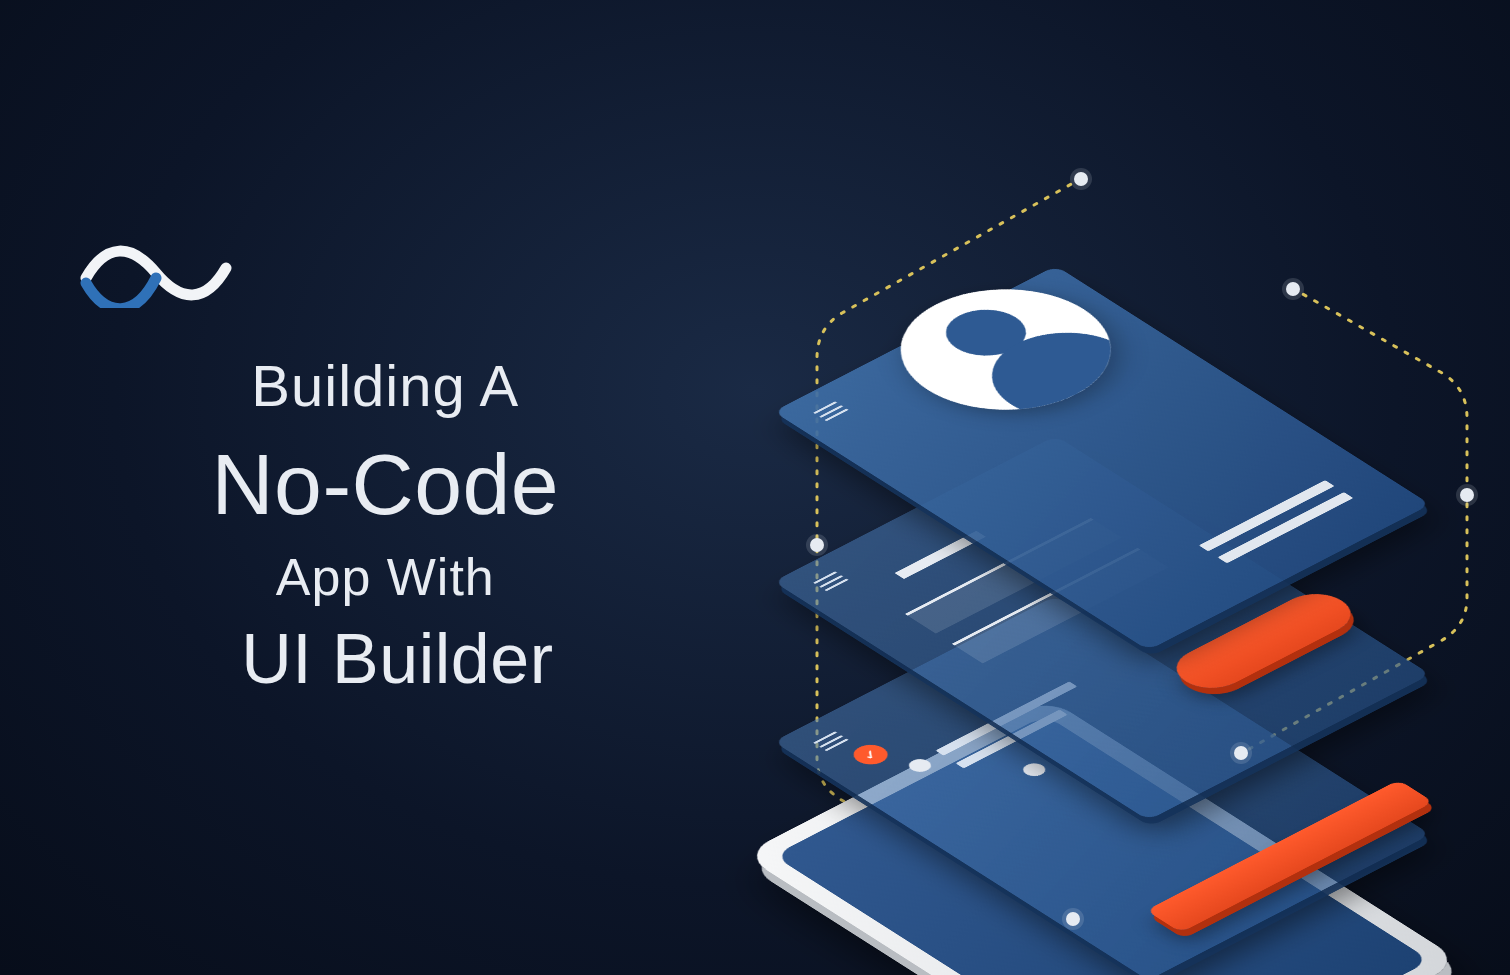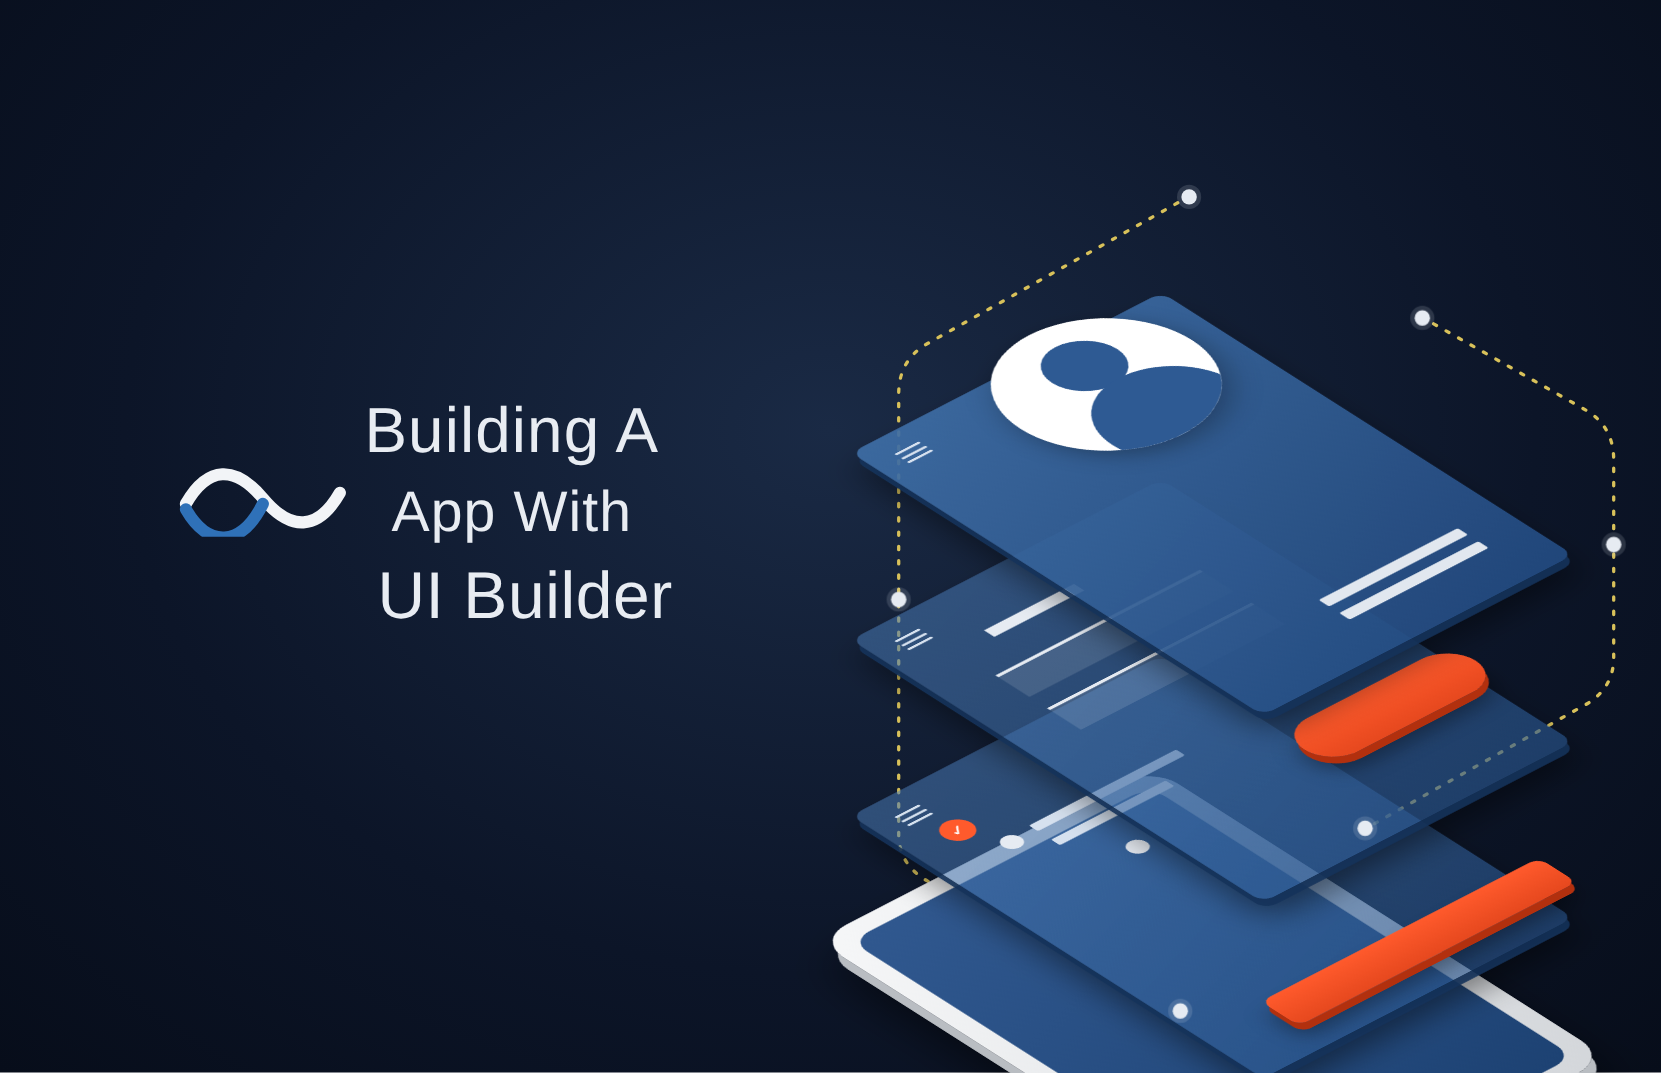--- a/index.html
+++ b/index.html
@@ -13,37 +13,37 @@
     position: relative;
   }
   .container {
     display: flex;
     width: 100%;
     height: 100%;
   }
   .left-panel {
     width: 46%;
     display: flex;
-    align-items: center;
+    flex-direction: column;
     justify-content: center;
     padding-left: 76px;
     padding-bottom: 40px;
   }
   .logo {
     margin-bottom: 35px;
   }
   .title-block {
     text-align: center;
     color: #e8ecf2;
     line-height: 1.35;
   }
   .line1 { font-size: 58px; letter-spacing: 1px; }
   .line2 { font-size: 86px; letter-spacing: 0.5px; }
   .line3 { font-size: 52px; letter-spacing: 1px; }
-  .line4 { font-size: 60px; letter-spacing: 0.5px; margin-left: 24px; }
+  .line4 { font-size: 70px; letter-spacing: 0.5px; margin-left: 24px; }
 
   .right-panel {
     width: 54%;
     position: relative;
   }
   .iso-scene {
     position: absolute;
     left: 50%;
     top: 50%;
     transform: translate(-50%, -50%);
@@ -165,20 +165,21 @@
 
   <div class="left-panel">
     <div class="logo">
       <svg width="160" height="80" viewBox="0 0 160 80">
         <path d="M10,50 C30,15 55,15 80,45 C105,75 130,75 150,40" fill="none" stroke="#f2f4f7" stroke-width="11" stroke-linecap="round"></path>
         <path d="M10,55 C30,90 60,90 80,50" fill="none" stroke="#2f71b8" stroke-width="11" stroke-linecap="round"></path>
       </svg>
     </div>
     <div class="title-block">
       <div class="line1">Building A</div>
+      <div class="line2">No-Code</div>
       <div class="line3">App With</div>
       <div class="line4">UI Builder</div>
     </div>
   </div>
 
   <div class="right-panel">
     <div class="iso-scene">
 
       <svg class="wires" viewBox="0 0 760 900">
         <g fill="none" stroke="#d8c15a" stroke-width="3" stroke-dasharray="3 10" stroke-linecap="round">

